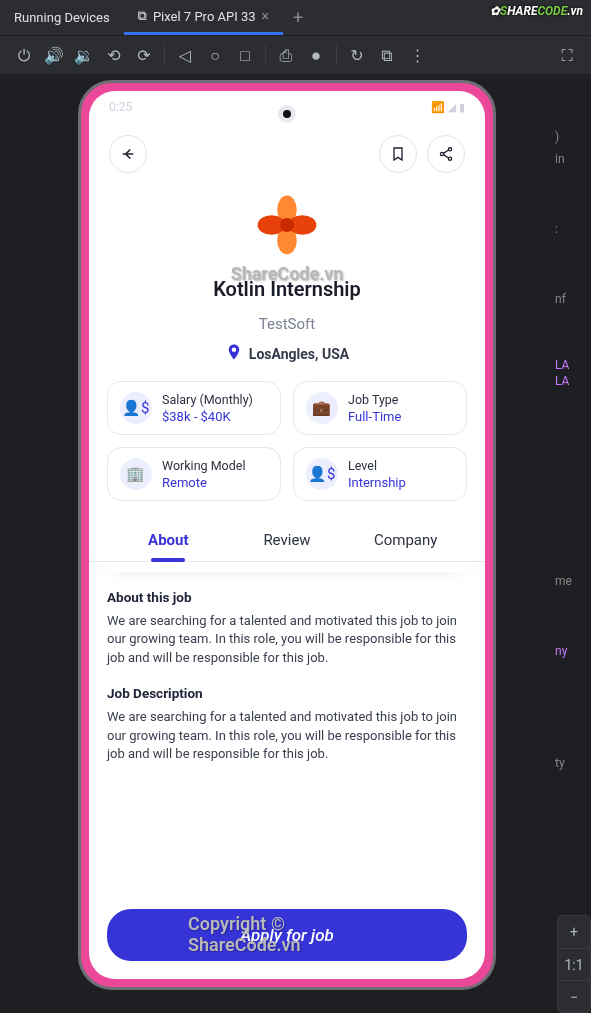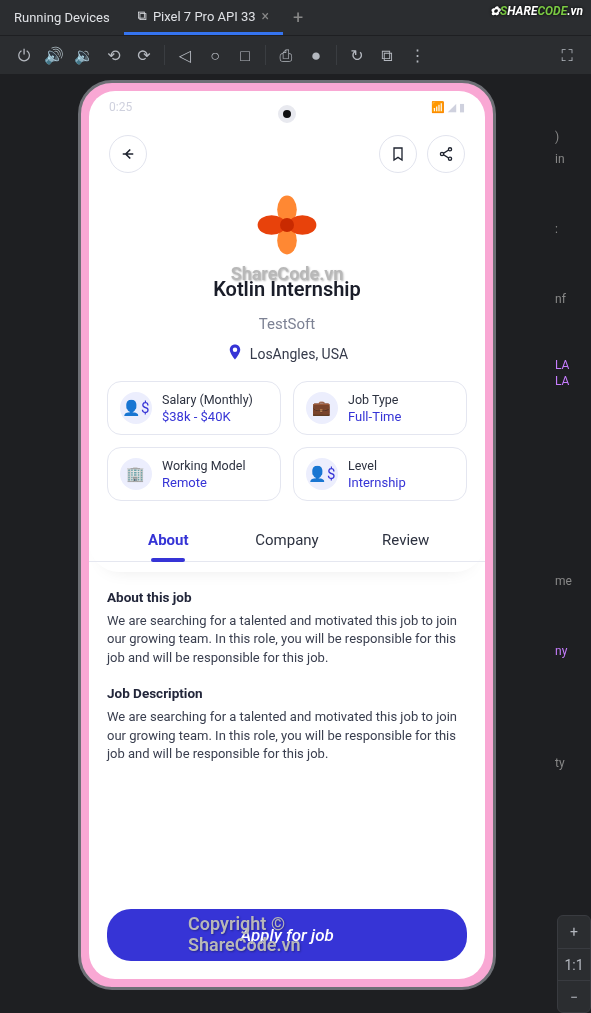--- a/index.html
+++ b/index.html
@@ -24,37 +24,37 @@
 .zoom-panel { position:absolute; right:0; bottom:0; width:34px; background:#2b2d30; border:1px solid #393b40; border-radius:6px; display:flex; flex-direction:column; }
 .zoom-panel div { height:32px; display:flex; align-items:center; justify-content:center; color:#b4b8bf; cursor:pointer; font-size:14px; border-top:1px solid #393b40; }
 .zoom-panel div:first-child { border-top:none; }
 
 
 .logo-sharecode { position:absolute; right:8px; top:4px; font-size:12px; font-weight:700; font-style:italic; color:#fff; text-shadow:0 0 3px #000; }
 .logo-sharecode .s { color:#7ac943; }
 .wm-center { position:absolute; left:50%; transform:translateX(-50%); font-size:18px; font-weight:600; color:#b8b8b8; text-shadow:1px 1px 2px rgba(0,0,0,.3); pointer-events:none; z-index:5; }
 
 
-.phone { position:absolute; left:78px; top:80px; width:418px; height:910px; background:#f9a8d4; border:3px solid #6d6f75; border-radius:34px; padding:8px; }
+.phone { position:absolute; left:78px; top:80px; width:418px; height:910px; background:#ec4899; border:3px solid #6d6f75; border-radius:34px; padding:8px; }
 .screen { width:100%; height:100%; background:#fff; border-radius:26px; overflow:hidden; display:flex; flex-direction:column; position:relative; }
 .punch { position:absolute; left:50%; top:14px; transform:translateX(-50%); width:18px; height:18px; border-radius:50%; background:#0e0f10; border:5px solid #e8e9ef; z-index:3; }
 
 .statusbar { height:32px; display:flex; align-items:center; justify-content:space-between; padding:0 20px; font-size:12px; color:#cfd1de; }
 .statusbar .icons { display:flex; gap:6px; font-size:11px; }
 
 .appbar { display:flex; align-items:center; justify-content:space-between; padding:12px 20px; }
 .circle-btn { width:38px; height:38px; border-radius:50%; border:1.5px solid #e2e4ee; display:flex; align-items:center; justify-content:center; background:#fff; cursor:pointer; color:#1f2430; }
 .appbar-right { display:flex; gap:10px; }
 
 .header-card { margin:0 0px; padding-bottom:10px; border-bottom-left-radius:30px; border-bottom-right-radius:30px; background:#fff; box-shadow:0 12px 20px -18px rgba(0,0,0,.15); }
 .logo { width:80px; height:80px; margin:0 auto; display:flex; align-items:center; justify-content:center; }
 .logo svg { width:70px; height:70px; }
 .title { text-align:center; margin-top:12px; font-size:20px; font-weight:600; color:#1a1d29; }
 .company { text-align:center; font-size:15px; color:#7d8294; margin-top:14px; }
-.loc { display:flex; align-items:center; justify-content:center; gap:6px; margin-top:10px; font-size:14px; color:#353a4a; }
+.loc { display:flex; align-items:center; justify-content:center; gap:6px; margin-top:10px; font-size:14px; color:#353a4a;font-weight:bold; }
 .loc-pin { color:#3634d6; font-size:17px; }
 
 .cards { display:grid; grid-template-columns:1fr 1fr; gap:12px; padding:16px 18px; }
 .info-card { border:1.5px solid #e4e6f0; border-radius:14px; padding:10px 12px; display:flex; align-items:center; gap:10px; }
 .info-icon { width:32px; height:32px; border-radius:50%; background:#eceefd; display:flex; align-items:center; justify-content:center; color:#3634d6; font-size:15px; }
 .info-label { font-size:12.5px; color:#2d3240; }
 .info-val { font-size:13px; font-weight:400; color:#3634d6; margin-top:2px; }
 
 .tabs { display:flex; border-bottom:1px solid #e5e7f0; padding:0 20px; }
 .tab { flex:1; text-align:center; padding:14px 0 12px; font-size:15px; color:#2d3240; cursor:pointer; position:relative; }
@@ -205,22 +205,22 @@
           <div class="info-icon">👤$</div>
           <div>
             <div class="info-label">Level</div>
             <div class="info-val">Internship</div>
           </div>
         </div>
       </div>
 
       <div class="tabs">
         <div class="tab active">About</div>
+        <div class="tab">Review</div>
         <div class="tab">Company</div>
-        <div class="tab">Review</div>
       </div>
     </div>
 
     <div class="content">
       <h4>About this job</h4>
       <p>We are searching for a talented and motivated this job to join our growing team. In this role, you will be responsible for this job and will be responsible for this job.</p>
       <h4>Job Description</h4>
       <p>We are searching for a talented and motivated this job to join our growing team. In this role, you will be responsible for this job and will be responsible for this job.</p>
     </div>
 

